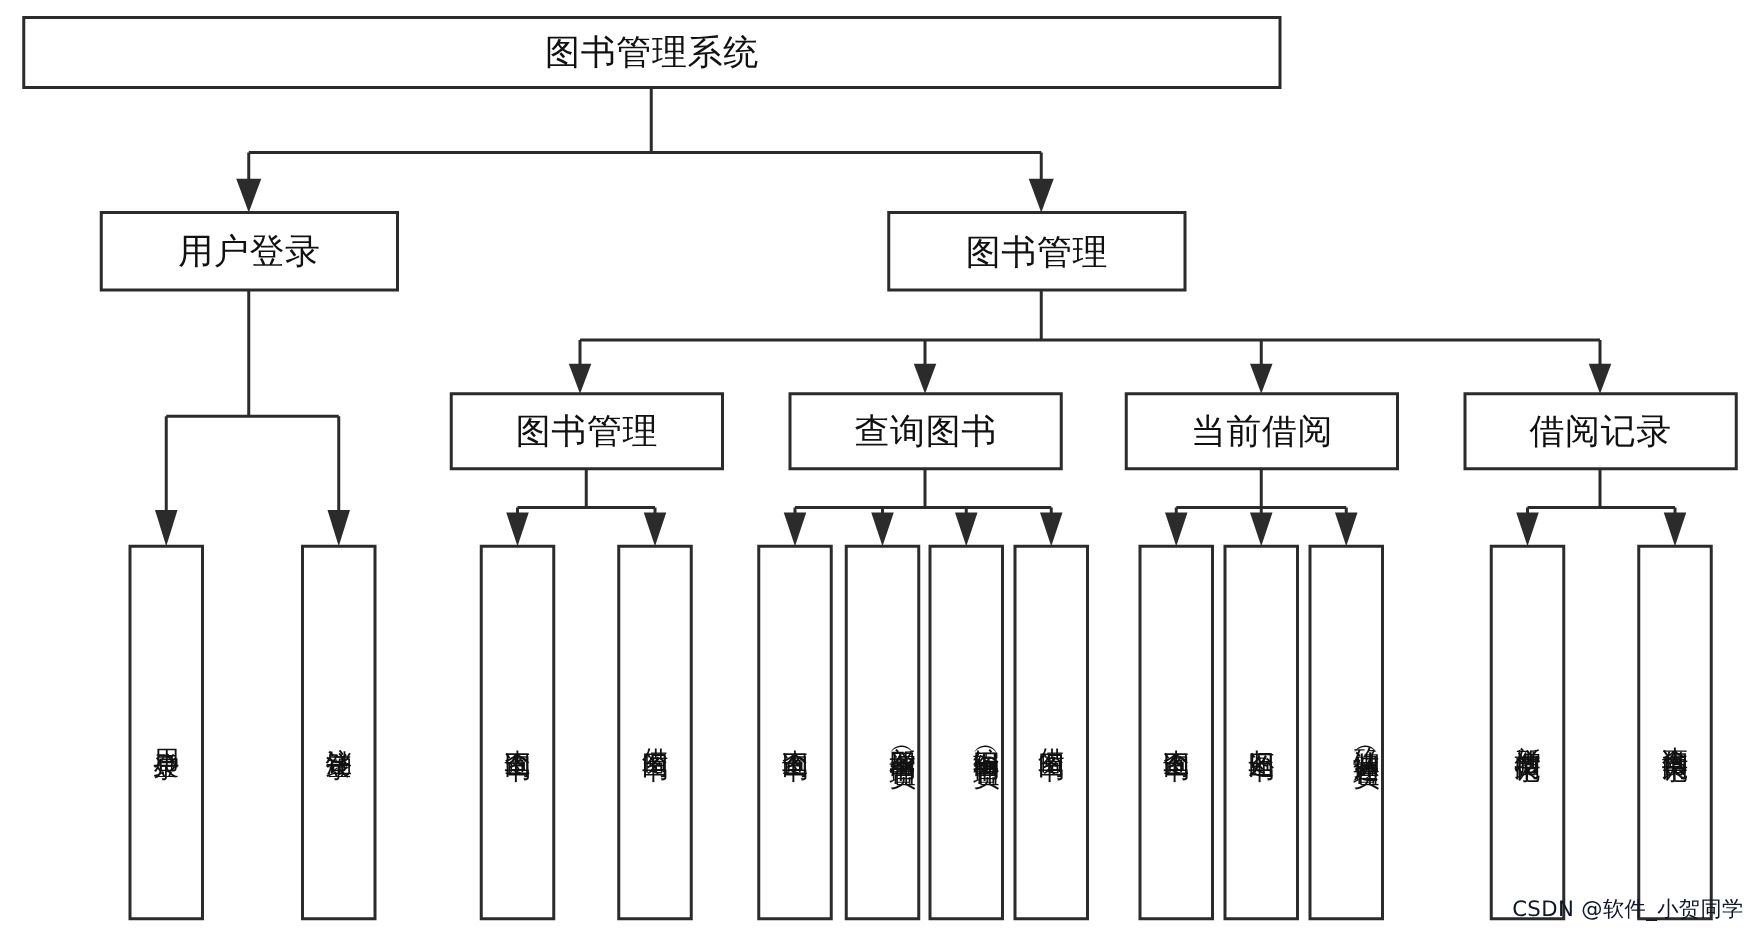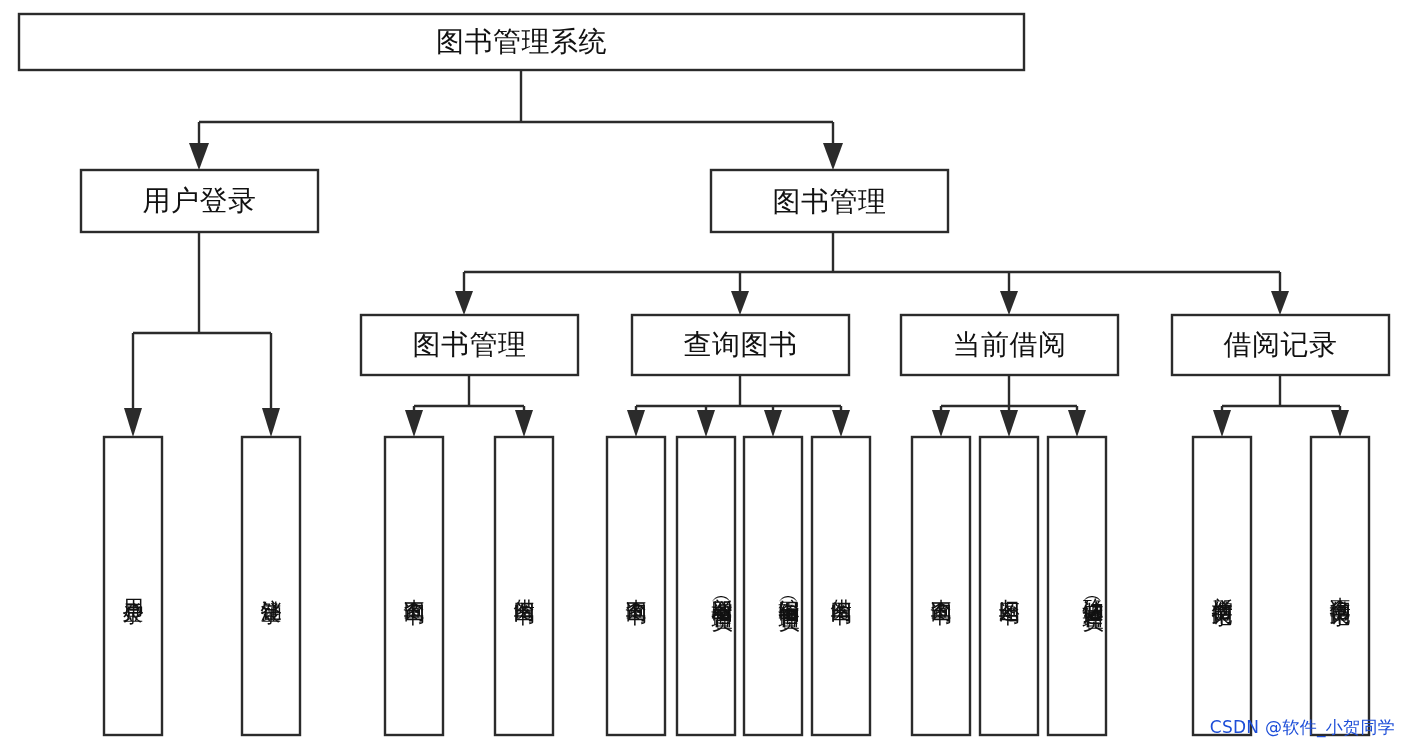--- a/index.html
+++ b/index.html
@@ -70,21 +70,21 @@
   }
   .node-label.vertical.centered {
     align-items: center;
     padding-top: 0;
   }
   .watermark {
     position: absolute;
     right: 10px;
     bottom: 8px;
     font-size: 17px;
-    color: #1d4ed8;
+    color: #0f172a;
     font-family: "DejaVu Sans", "Liberation Sans", sans-serif;
     white-space: nowrap;
     pointer-events: none;
     letter-spacing: 0.3px;
     margin-top: 28px;
   }
 </style>
 </head>
 <body>
 

